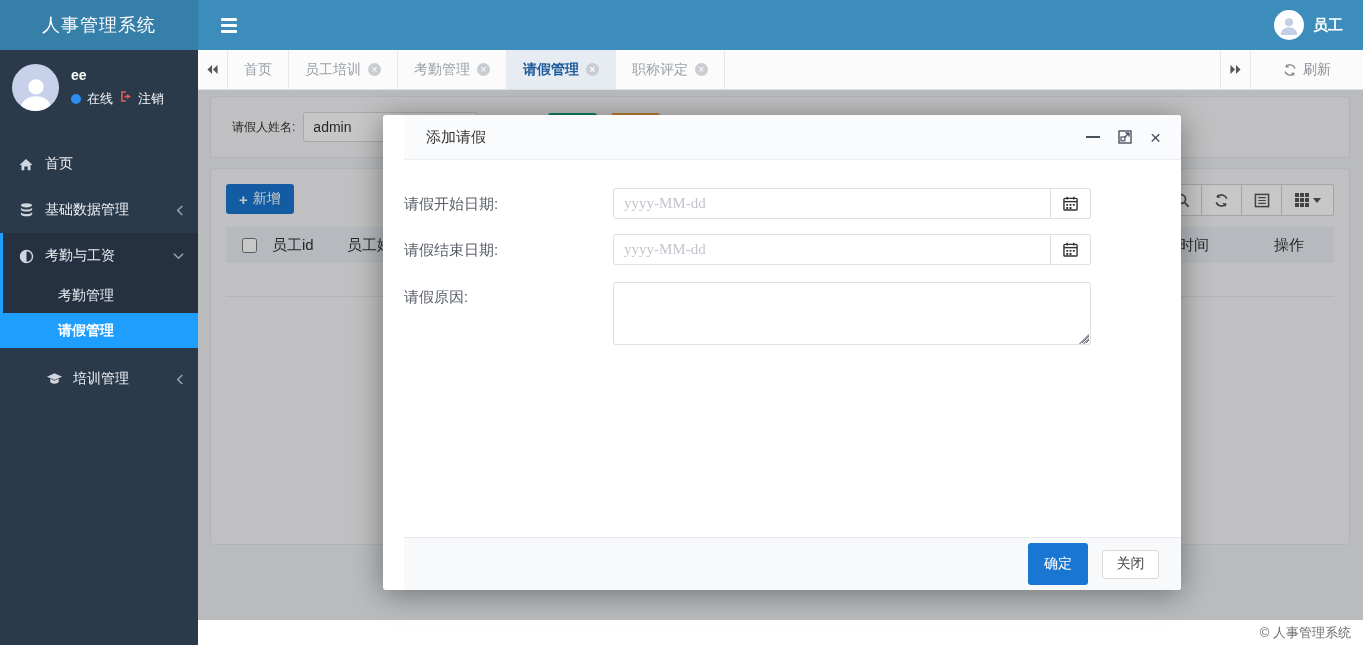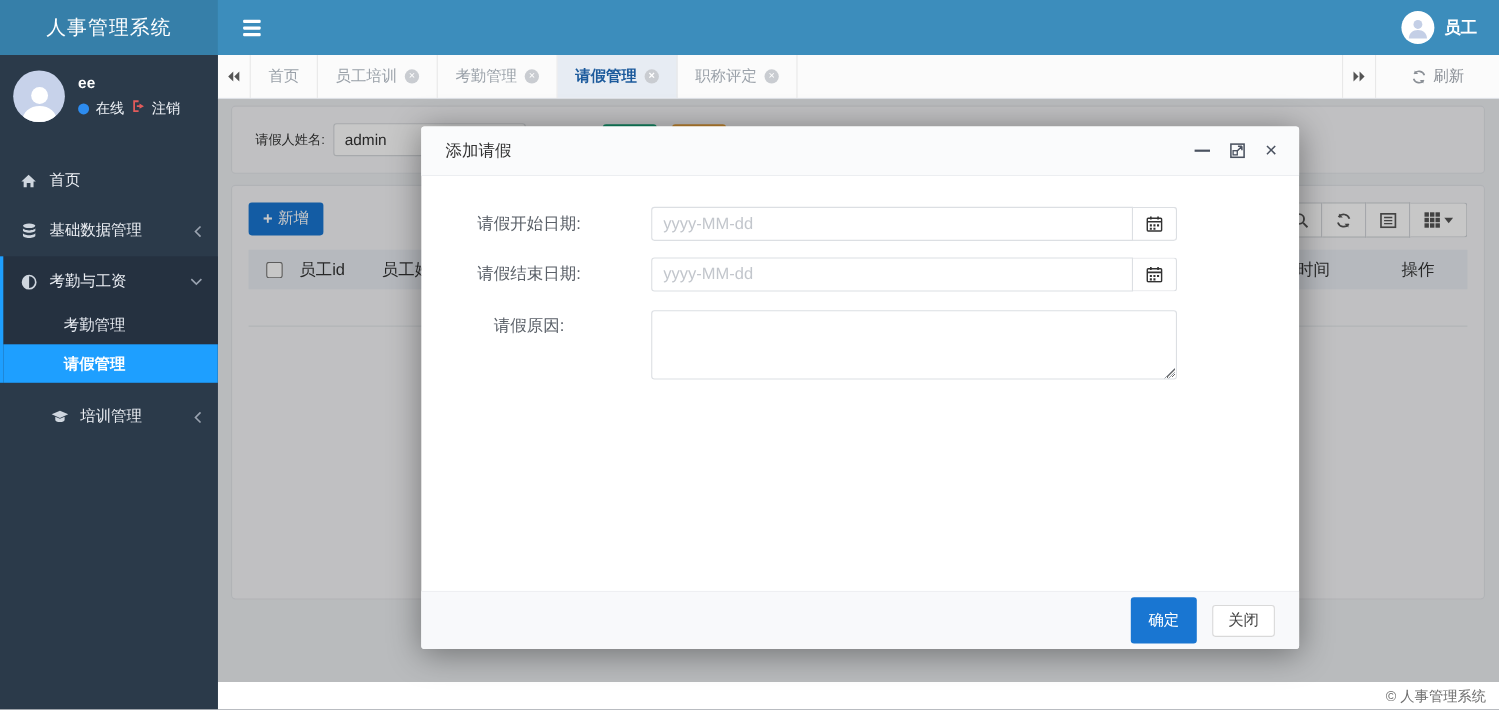--- a/index.html
+++ b/index.html
@@ -72,33 +72,33 @@
   .th-check input { width:15px; height:15px; }
   .th { padding-right:10px; }
   .th-id { width:75px; } .th-name { flex:1; } .th-time { width:125px; } .th-op { width:60px; }
   .empty-row { height:34px; border-bottom:1px solid #e3e6ea; }
   .dim-overlay { position:absolute; inset:0; background:rgba(0,0,0,0.22); z-index:5; }
 
   
   .page-footer { height:25px; background:#fff; flex:none; display:flex; align-items:center; justify-content:flex-end; padding-right:12px; color:#6d6d6d; font-size:13px; }
 
   
-  .modal { position:absolute; left:383px; top:115px; width:798px; height:475px; background:#fff; border-radius:3px; box-shadow:0 4px 30px rgba(0,0,0,0.4); z-index:50; display:flex; flex-direction:column; }
+  .modal { position:absolute; left:383px; top:115px; width:798px; height:475px; background:#fff; border-radius:3px; box-shadow:0 4px 30px rgba(0,0,0,0.4); z-index:50; display:flex; flex-direction:column;padding-left:21px; }
   .modal-header { height:45px; flex:none; background:#fafbfc; border-bottom:1px solid #eceef1; display:flex; align-items:center; padding:0 20px 0 22px; border-radius:3px 3px 0 0; }
   .modal-title { font-size:15px; color:#333; }
   .modal-tools { margin-left:auto; display:flex; align-items:center; gap:17px; color:#4a5260; }
   .mt-btn { cursor:pointer; display:flex; align-items:center; justify-content:center; }
   .minus-bar { width:14px; height:2px; background:#4a5260; display:inline-block; }
   .mt-close { font-size:19px; line-height:1; color:#4a5260; }
   .modal-body { flex:1; padding-top:28px; }
   .form-row { display:flex; margin-bottom:15px; }
-  .form-label { width:209px; text-align:center; padding-right:13px; font-size:15px; color:#5a6068; line-height:31px; flex:none; }
+  .form-label { width:209px; text-align:left; padding-right:13px; font-size:15px; color:#5a6068; line-height:31px; flex:none; }
   .form-label.top { line-height:20px; padding-top:5px; }
   .date-group { display:flex; }
-  .date-input { width:438px; height:31px; border:1px solid #dcdfe3; border-radius:3px 0 0 3px; padding:0 10px; font-size:15px; color:#000000; font-family:Liberation Sans, sans-serif; }
+  .date-input { width:438px; height:31px; border:1px solid #dcdfe3; border-radius:3px 0 0 3px; padding:0 10px; font-size:15px; color:#000000; font-family:Liberation Serif, serif; }
   .date-input::placeholder, .search-input::placeholder { color:#c2c6cc; }
   .date-addon { width:40px; height:31px; border:1px solid #dcdfe3; border-left:none; border-radius:0 3px 3px 0; background:#fff; display:flex; align-items:center; justify-content:center; color:#333; cursor:pointer; }
   .reason-textarea { width:478px; height:63px; border:1px solid #dcdfe3; border-radius:3px; resize:vertical; padding:6px 10px; font-size:15px; font-family:inherit; position:relative; }
   .ta-wrap { position:relative; }
   .ta-grip { position:absolute; right:2px; bottom:4px; width:10px; height:10px; pointer-events:none;
              background:linear-gradient(135deg, transparent 0 50%, #9aa0a8 50% 56%, transparent 56% 70%, #9aa0a8 70% 76%, transparent 76%); }
   .modal-footer { height:53px; flex:none; background:#f8f9fb; border-top:1px solid #e6e8eb; display:flex; align-items:center; justify-content:flex-end; gap:14px; padding-right:22px; border-radius:0 0 3px 3px; }
   .btn-confirm { width:60px; height:42px; background:#1976d2; color:#fff; font-size:14px; }
   .btn-close { width:57px; height:29px; background:#fff; border:1px solid #d9d9d9; color:#454545; font-size:14px; border-radius:3px; cursor:pointer; }
 

